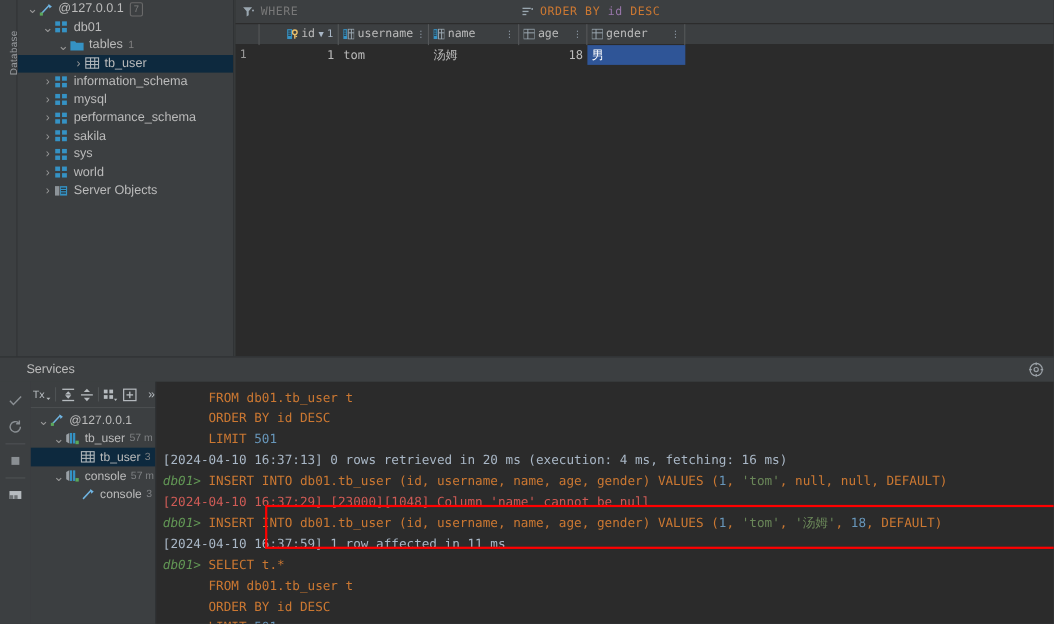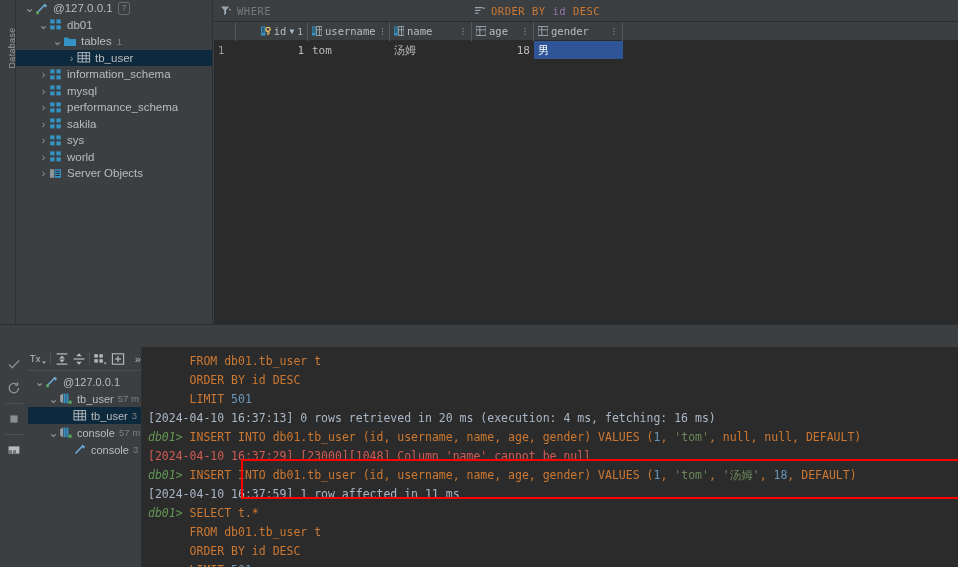--- a/index.html
+++ b/index.html
@@ -388,20 +388,33 @@
           <div class="gr-cell c-username">tom</div>
           <div class="gr-cell c-name">汤姆</div>
           <div class="gr-cell c-age">18</div>
           <div class="gr-cell c-gender" style="background: rgb(47, 85, 151);">男</div>
           <div class="gr-cell" style="flex: 1 1 auto;"></div>
         </div>
       </div>
   </div>
 
   <div class="services">
+    <div class="svc-title-bar">
+      <span class="svc-title">Services</span>
+      <span class="gear">
+        <svg width="14" height="14" viewBox="0 0 14 14">
+          <circle cx="7" cy="7" r="5.6" fill="none" stroke="#9aa0a6" stroke-width="1.1"></circle>
+          <circle cx="7" cy="7" r="1.9" fill="none" stroke="#9aa0a6" stroke-width="1.1"></circle>
+          <rect x="6.4" y="0.6" width="1.2" height="2.4" fill="#9aa0a6"></rect>
+          <rect x="6.4" y="11" width="1.2" height="2.4" fill="#9aa0a6"></rect>
+          <rect x="0.6" y="6.4" width="2.4" height="1.2" fill="#9aa0a6"></rect>
+          <rect x="11" y="6.4" width="2.4" height="1.2" fill="#9aa0a6"></rect>
+        </svg>
+      </span>
+    </div>
 
     <div class="svc-body">
 
       <div class="svc-vbar">
         <div class="vb-btn">
           <svg width="14" height="14" viewBox="0 0 14 14">
               <path d="M2 7.4l3.2 3.4L12.2 3.4" fill="none" stroke="#8a8f93" stroke-width="1.3"></path>
             </svg>
         </div>
         <div class="vb-btn">

